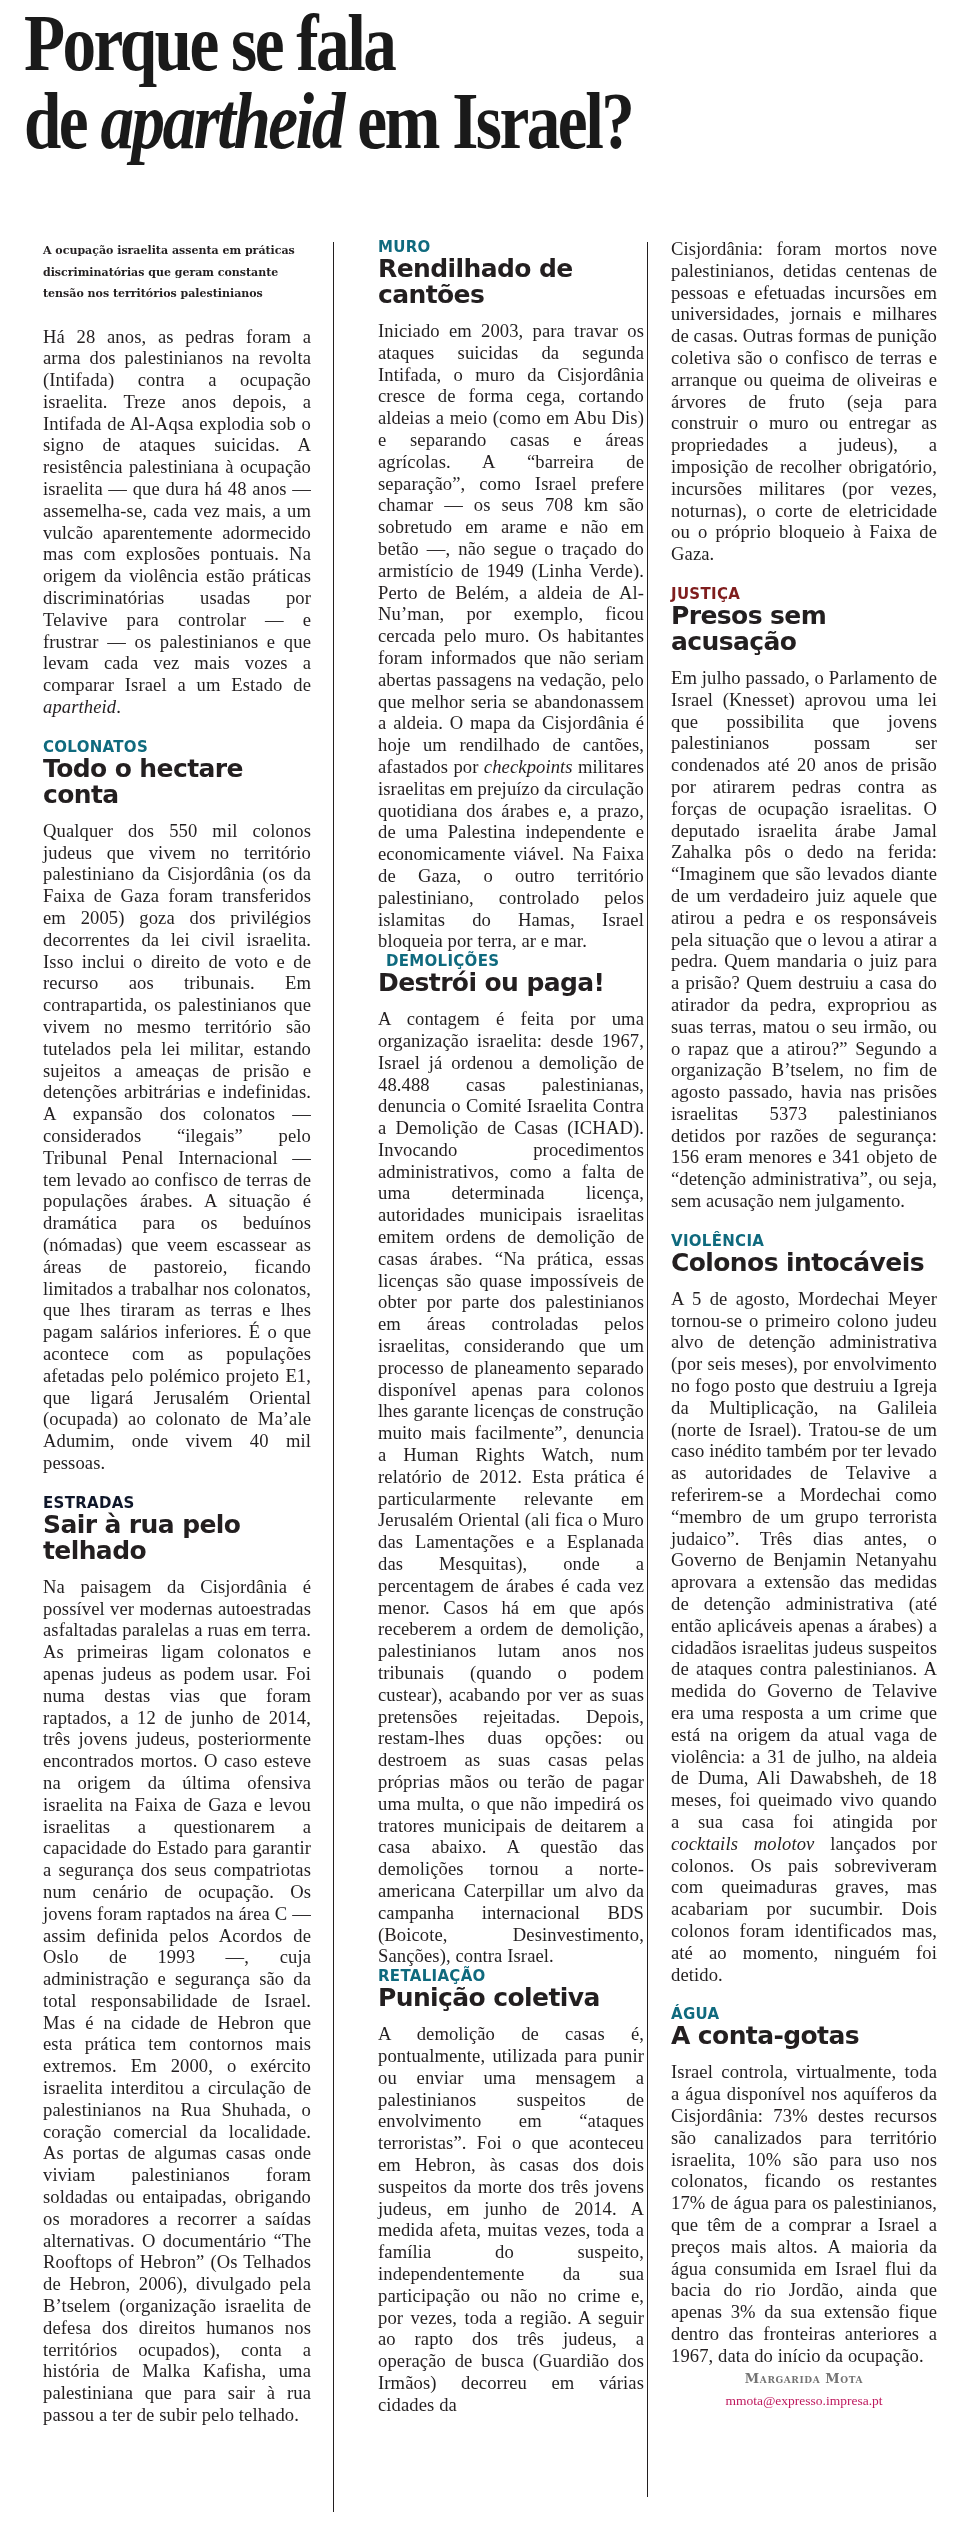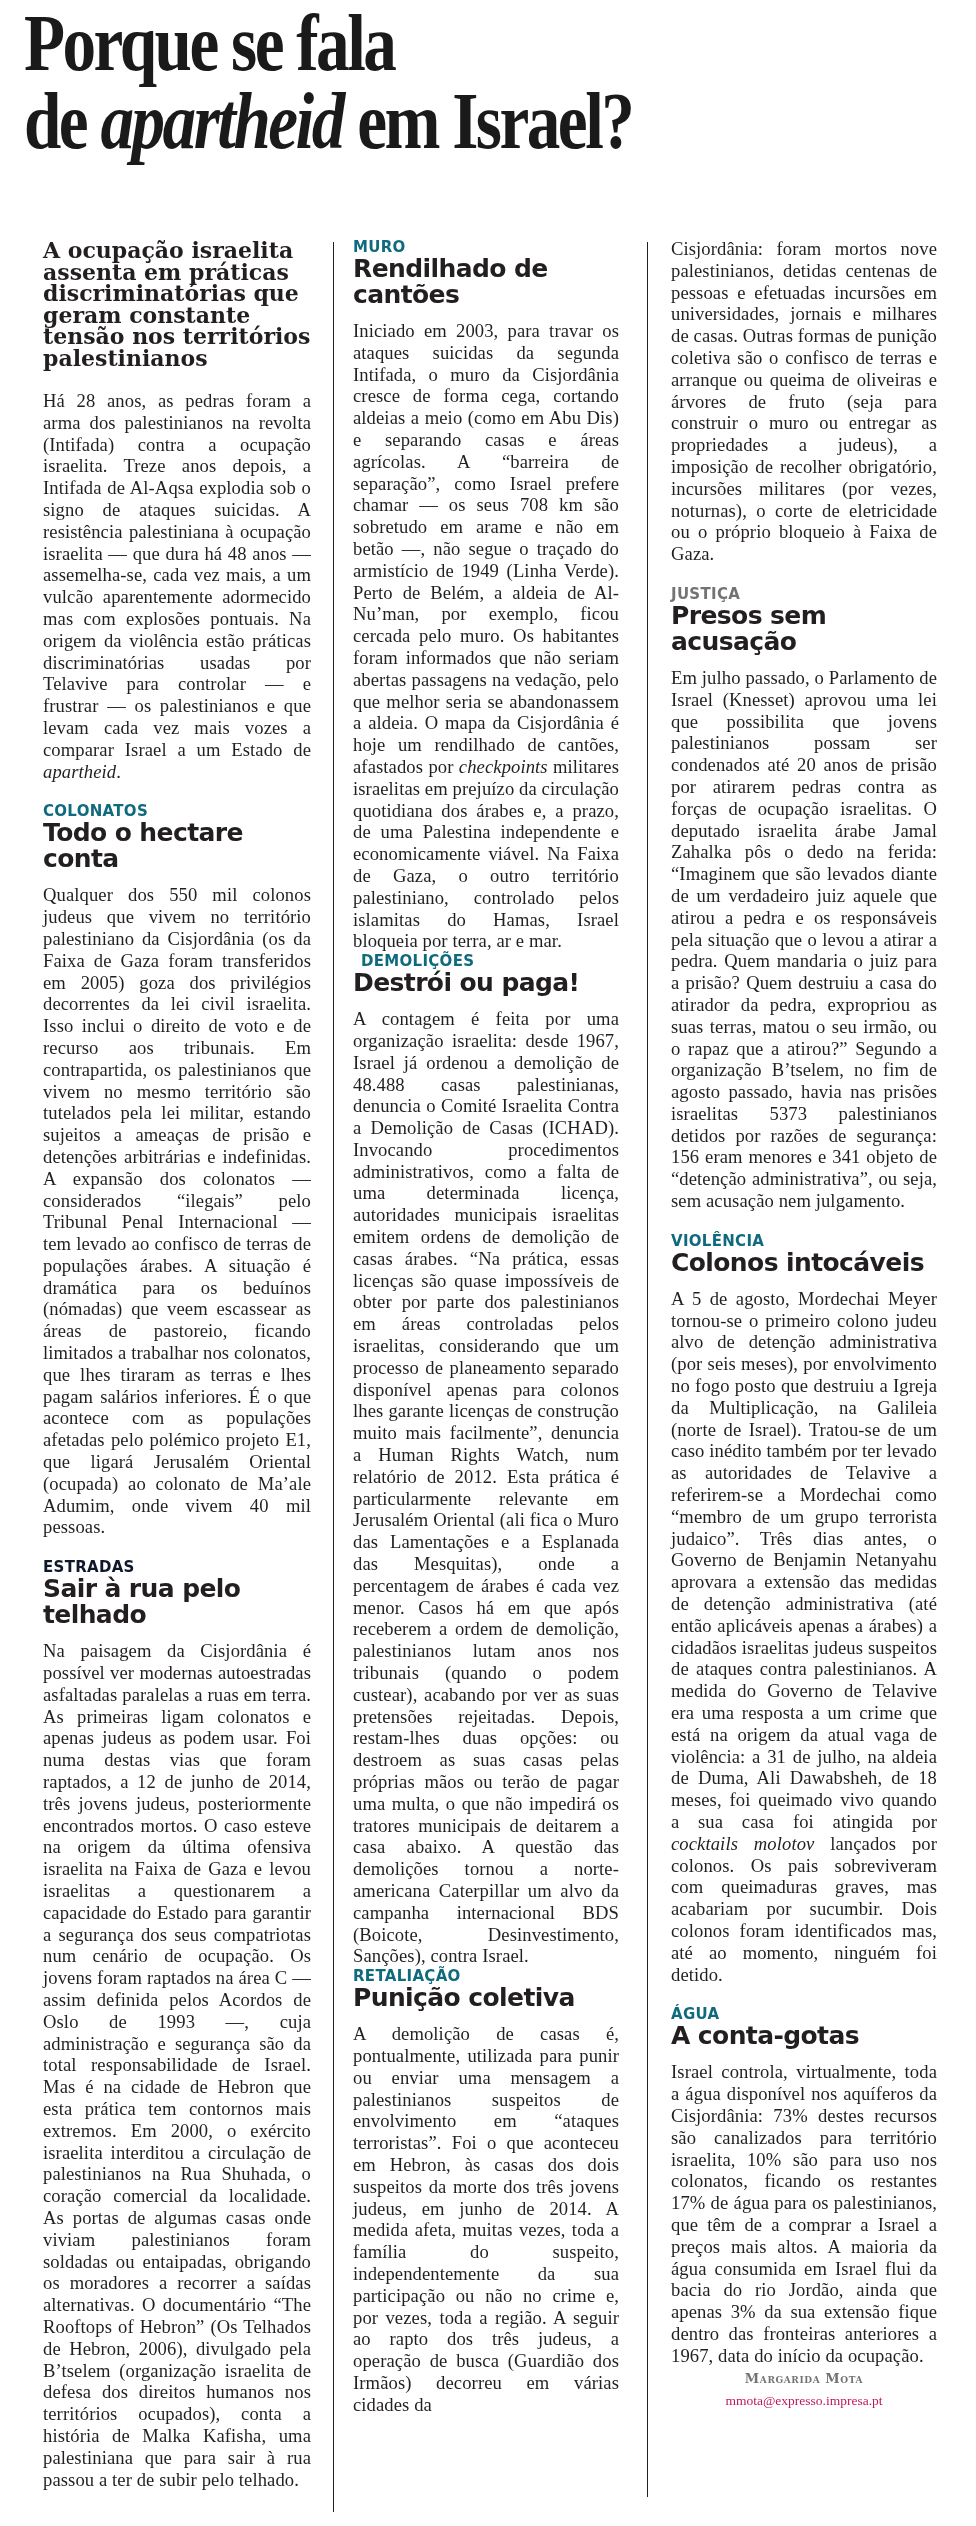--- a/index.html
+++ b/index.html
@@ -14,31 +14,31 @@
     font-weight: bold; font-size: 80px; line-height: 78px;
     letter-spacing: -3px; color: #1a1a1a;
     transform: scaleX(0.84); transform-origin: left top;
     white-space: nowrap;
   }
   .headline em { font-style: italic; }
   .col {
     position: absolute; top: 240px;
   }
   .col1 { left: 43px; width: 268px; }
-  .col2 { left: 353px; width: 266px; top: 238px; }
+  .col2 { left: 378px; width: 266px; top: 238px; }
   .col3 { left: 671px; width: 266px; top: 238px; }
   .divider {
     position: absolute; width: 1px; background: #231f20;
   }
   .div1 { left: 333px; top: 242px; height: 2270px; }
   .div2 { left: 647px; top: 242px; height: 2255px; }
   .lead {
     margin: 0 0 21px 0;
     font-family: "DejaVu Serif", serif; font-weight: bold;
-    font-size: 22px; line-height: 21.5px; color: #231f20;
+    font-size: 11px; line-height: 21.5px; color: #231f20;
   }
   p.body {
     margin: 0; text-align: justify; hyphens: manual;
     font-family: Liberation Serif, serif;
     font-size: 18.6px; line-height: 21.8px; color: #231f20;
     letter-spacing: 0.1px;
   }
   p.body em { font-style: italic; }
   .kicker {
     margin: 0; padding-top: 20px;
@@ -110,21 +110,21 @@
     <h3 class="kicker" style="color: rgb(15, 106, 126);">RETALIAÇÃO</h3>
     <h2 class="section-title">Punição coletiva</h2>
     <p class="body">A demolição de casas é, pontualmente, utilizada para punir ou enviar uma mensagem a palestinianos suspeitos de envolvimento em “ataques terroristas”. Foi o que aconteceu em Hebron, às casas dos dois suspeitos da morte dos três jovens judeus, em junho de 2014. A medida afeta, muitas vezes, toda a família do suspeito, independentemente da sua participação ou não no crime e, por vezes, toda a região. A seguir ao rapto dos três judeus, a operação de busca (Guardião dos Irmãos) decorreu em várias cidades da</p>
   </div>
 </div>
 
 <div class="col col3">
   <p class="body">Cisjordânia: foram mortos nove palestinianos, detidas centenas de pessoas e efetuadas incursões em universidades, jornais e milhares de casas. Outras formas de punição coletiva são o confisco de terras e arranque ou queima de oliveiras e árvores de fruto (seja para construir o muro ou entregar as propriedades a judeus), a imposição de recolher obrigatório, incursões militares (por vezes, noturnas), o corte de eletricidade ou o próprio bloqueio à Faixa de Gaza.</p>
 
   <div>
-    <h3 class="kicker" style="color: #737373;">JUSTIÇA</h3>
+    <h3 class="kicker" style="color: #7f1d1d;">JUSTIÇA</h3>
     <h2 class="section-title">Presos sem acusação</h2>
     <p class="body">Em julho passado, o Parlamento de Israel (Knesset) aprovou uma lei que possibilita que jovens palestinianos possam ser condenados até 20 anos de prisão por atirarem pedras contra as forças de ocupação israelitas. O deputado israelita árabe Jamal Zahalka pôs o dedo na ferida: “Imaginem que são levados diante de um verdadeiro juiz aquele que atirou a pedra e os responsáveis pela situação que o levou a atirar a pedra. Quem mandaria o juiz para a prisão? Quem destruiu a casa do atirador da pedra, expropriou as suas terras, matou o seu irmão, ou o rapaz que a atirou?” Segundo a organização B’tselem, no fim de agosto passado, havia nas prisões israelitas 5373 palestinianos detidos por razões de segurança: 156 eram menores e 341 objeto de “detenção administrativa”, ou seja, sem acusação nem julgamento.</p>
   </div>
 
   <div>
     <h3 class="kicker" style="color: rgb(15, 106, 126);">VIOLÊNCIA</h3>
     <h2 class="section-title">Colonos intocáveis</h2>
     <p class="body"><span>A 5 de agosto, Mordechai Meyer tornou-se o primeiro colono judeu alvo de detenção administrativa (por seis meses), por envolvimento no fogo posto que destruiu a Igreja da Multiplicação, na Galileia (norte de Israel). Tratou-se de um caso inédito também por ter levado as autoridades de Telavive a referirem-se a Mordechai como “membro de um grupo terrorista judaico”. Três dias antes, o Governo de Benjamin Netanyahu aprovara a extensão das medidas de detenção administrativa (até então aplicáveis apenas a árabes) a cidadãos israelitas judeus suspeitos de ataques contra palestinianos. A medida do Governo de Telavive era uma resposta a um crime que está na origem da atual vaga de violência: a 31 de julho, na aldeia de Duma, Ali Dawabsheh, de 18 meses, foi queimado vivo quando a sua casa foi atingida por </span><em>cocktails molotov</em><span> lançados por colonos. Os pais sobreviveram com queimaduras graves, mas acabariam por sucumbir. Dois colonos foram identificados mas, até ao momento, ninguém foi detido.</span></p>
   </div>
 

